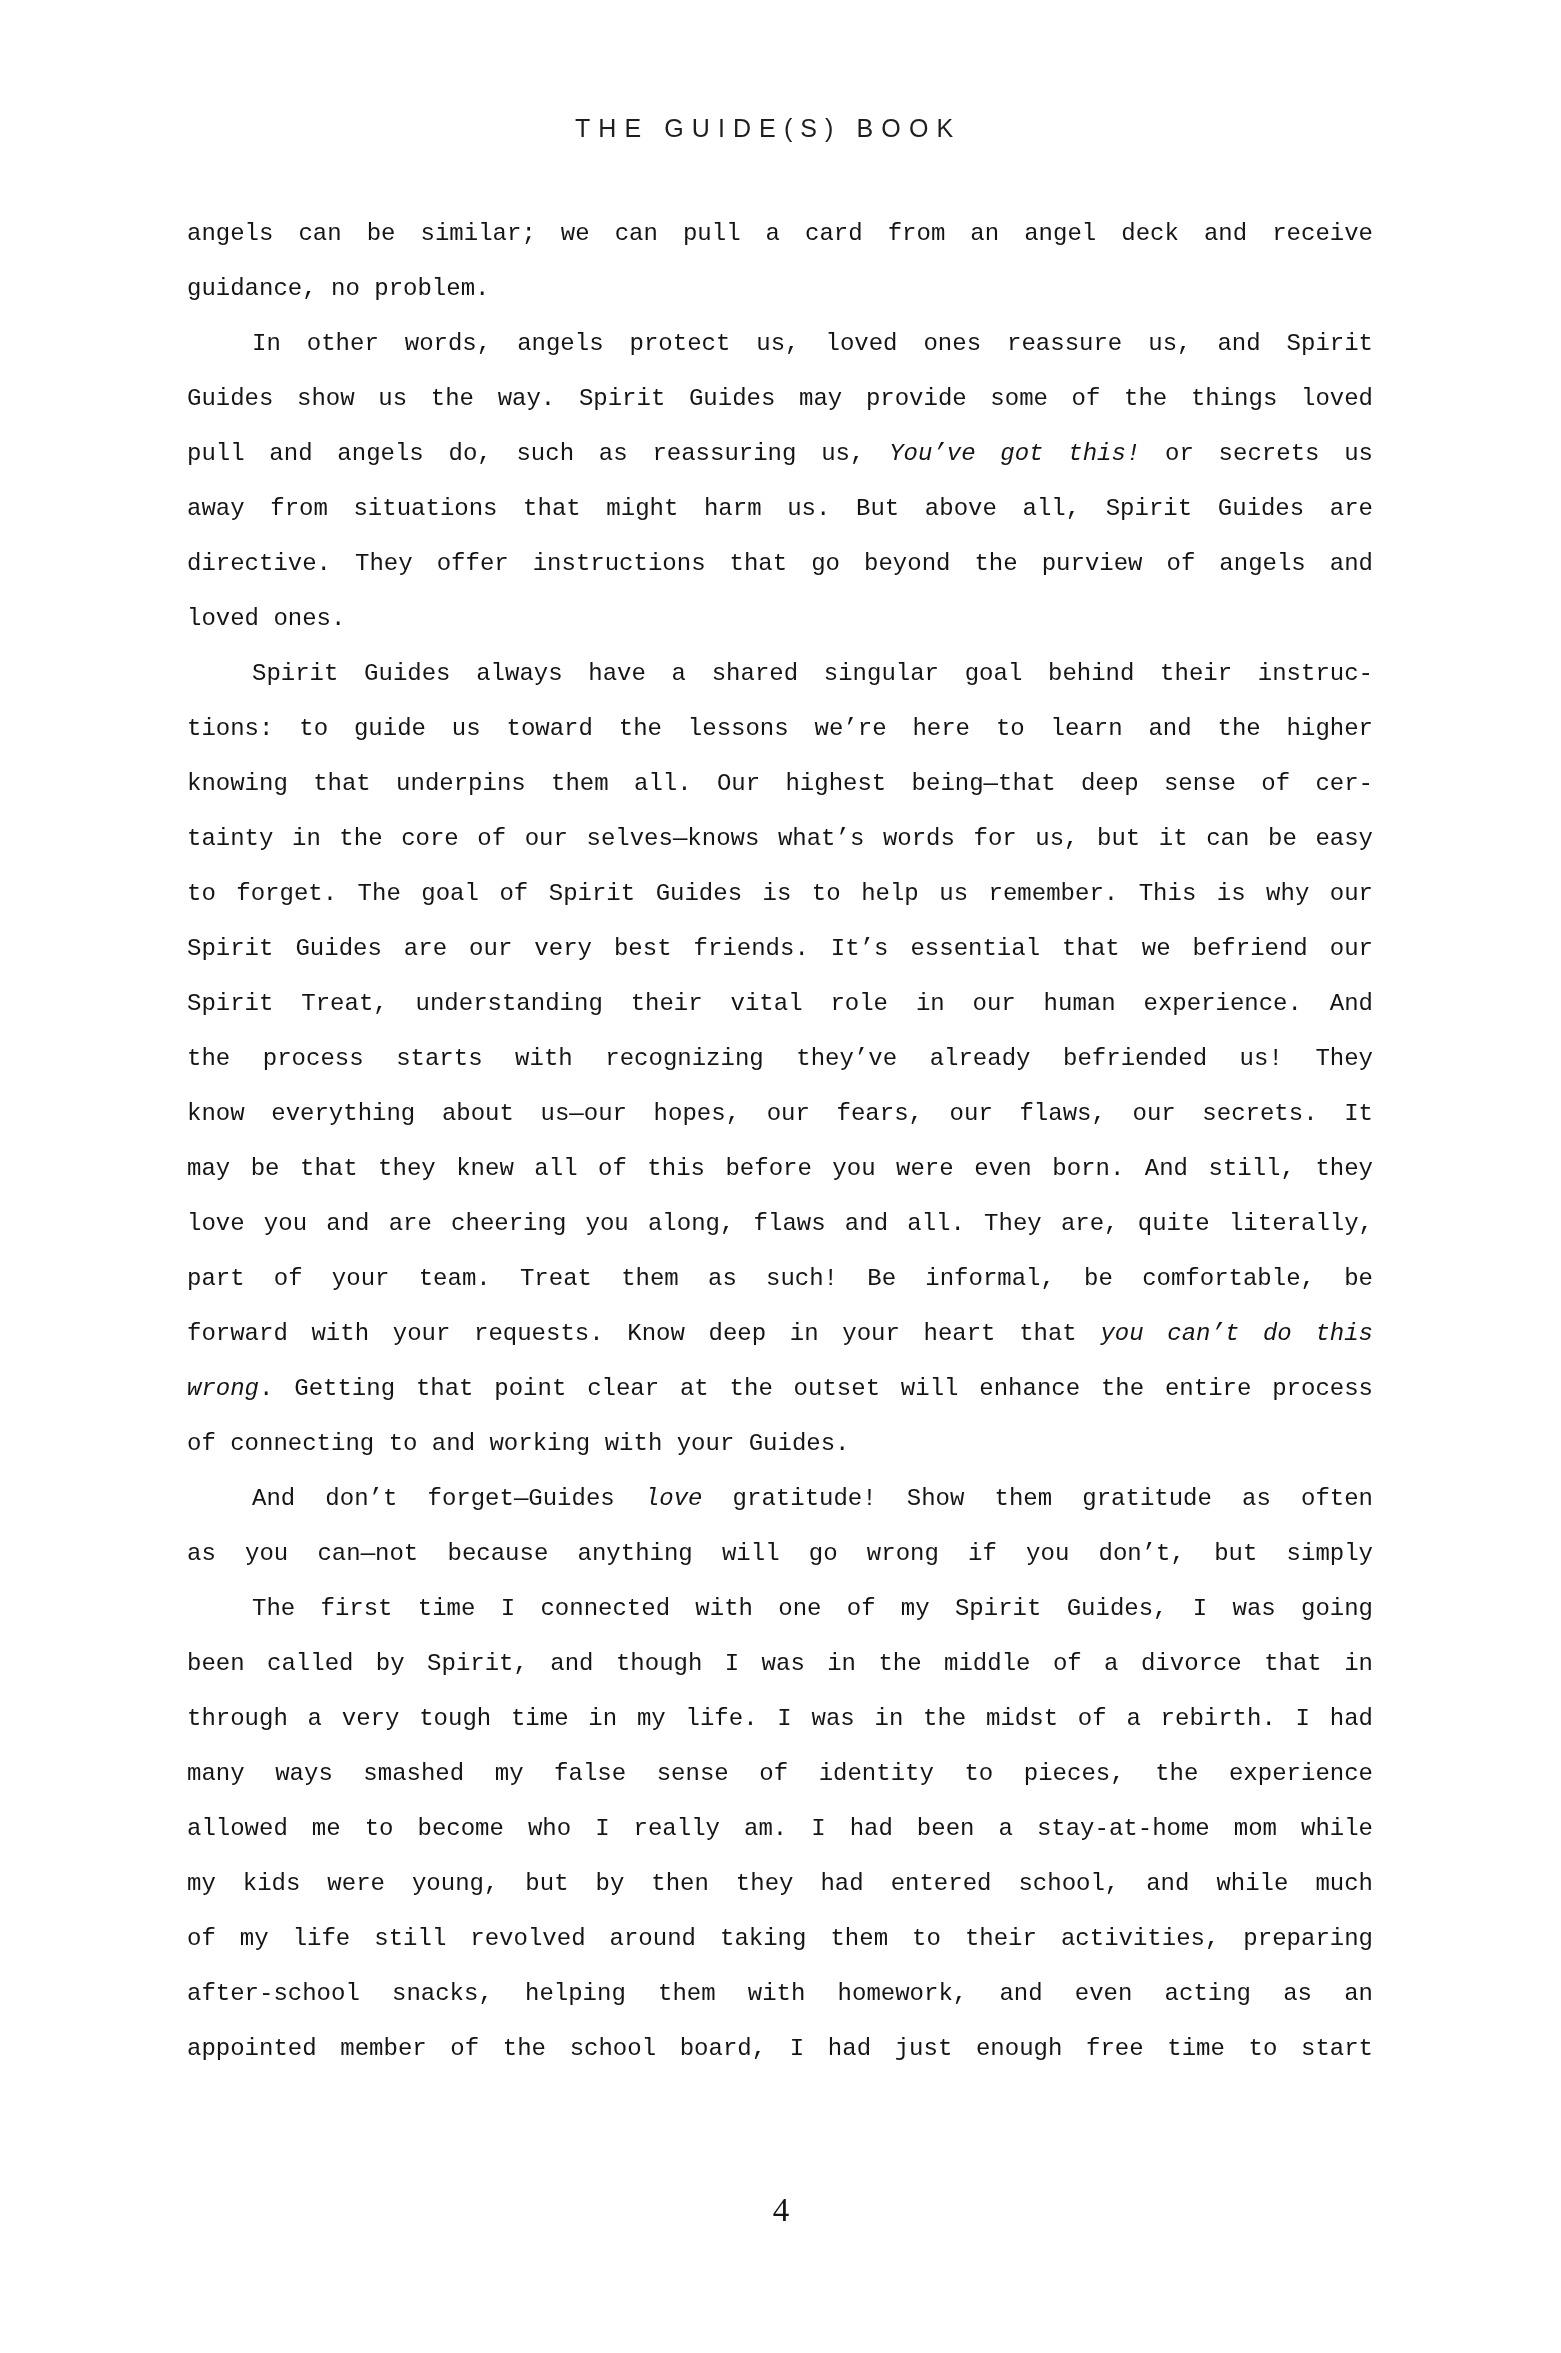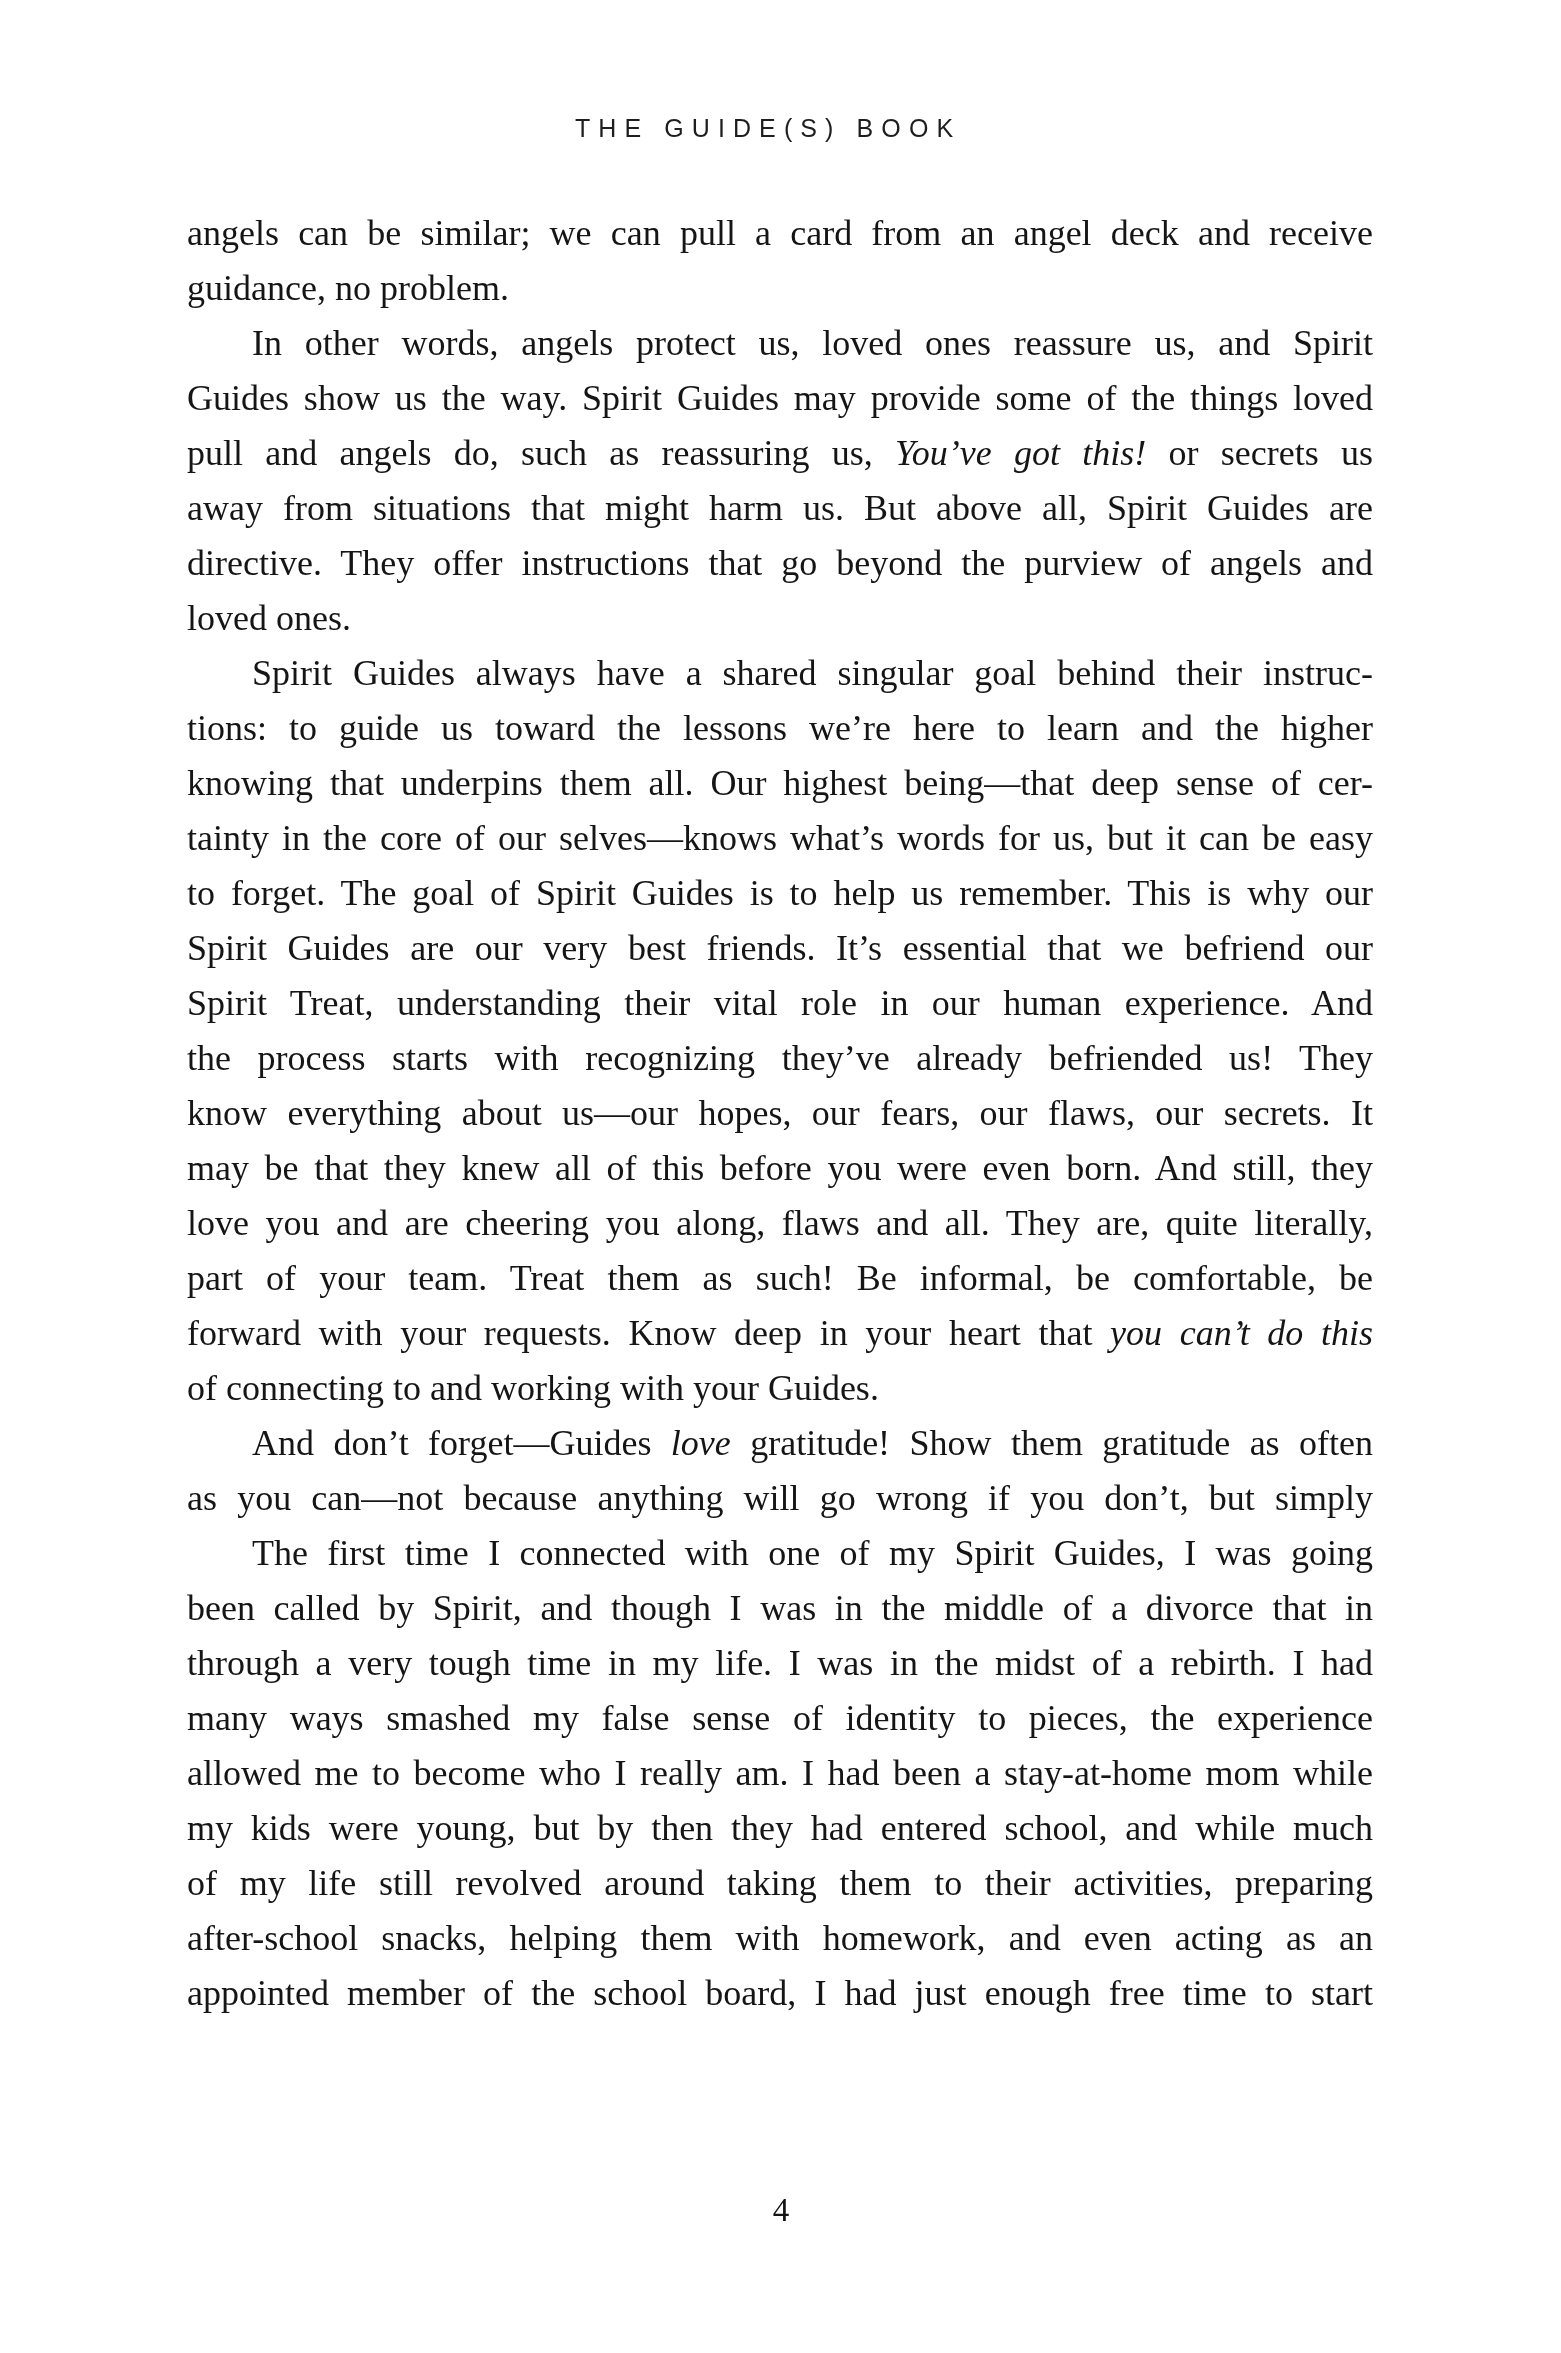--- a/index.html
+++ b/index.html
@@ -23,23 +23,24 @@
     letter-spacing: 8.1px;
     text-indent: 8.1px; 
     color: #1e1e1e;
     white-space: nowrap;
   }
   .page-body {
     position: absolute;
     left: 187px;
     top: 206px;
     width: 1186px;
-    font-size: 36px;
+    font-size: 24px;
     line-height: 55px;
     color: #151515;
+    font-family: Liberation Mono, monospace;
   }
   .line {
     text-align: justify;
     text-align-last: justify;
   }
   .line.end {
     text-align-last: left;
   }
   .line.indent {
     text-indent: 65px;
@@ -78,20 +79,21 @@
     <div class="line"><span>tainty in the core of our selves—knows what’s words for us, but it can be easy</span></div>
     <div class="line"><span>to forget. The goal of Spirit Guides is to help us remember. This is why our</span></div>
     <div class="line"><span>Spirit Guides are our very best friends. It’s essential that we befriend our</span></div>
     <div class="line"><span>Spirit Treat, understanding their vital role in our human experience. And</span></div>
     <div class="line"><span>the process starts with recognizing they’ve already befriended us! They</span></div>
     <div class="line"><span>know everything about us—our hopes, our fears, our flaws, our secrets. It</span></div>
     <div class="line"><span>may be that they knew all of this before you were even born. And still, they</span></div>
     <div class="line"><span>love you and are cheering you along, flaws and all. They are, quite literally,</span></div>
     <div class="line"><span>part of your team. Treat them as such! Be informal, be comfortable, be</span></div>
     <div class="line"><span>forward with your requests. Know deep in your heart that </span><em>you can’t do this</em></div>
+    <div class="line"><em>wrong</em><span>. Getting that point clear at the outset will enhance the entire process</span></div>
     <div class="line end"><span>of connecting to and working with your Guides.</span></div>
     <div class="line indent"><span>And don’t forget—Guides </span><em>love</em><span> gratitude! Show them gratitude as often</span></div>
     <div class="line"><span>as you can—not because anything will go wrong if you don’t, but simply</span></div>
     <div class="line indent"><span>The first time I connected with one of my Spirit Guides, I was going</span></div>
     <div class="line"><span>been called by Spirit, and though I was in the middle of a divorce that in</span></div>
     <div class="line"><span>through a very tough time in my life. I was in the midst of a rebirth. I had</span></div>
     <div class="line"><span>many ways smashed my false sense of identity to pieces, the experience</span></div>
     <div class="line"><span>allowed me to become who I really am. I had been a stay-at-home mom while</span></div>
     <div class="line"><span>my kids were young, but by then they had entered school, and while much</span></div>
     <div class="line"><span>of my life still revolved around taking them to their activities, preparing</span></div>

